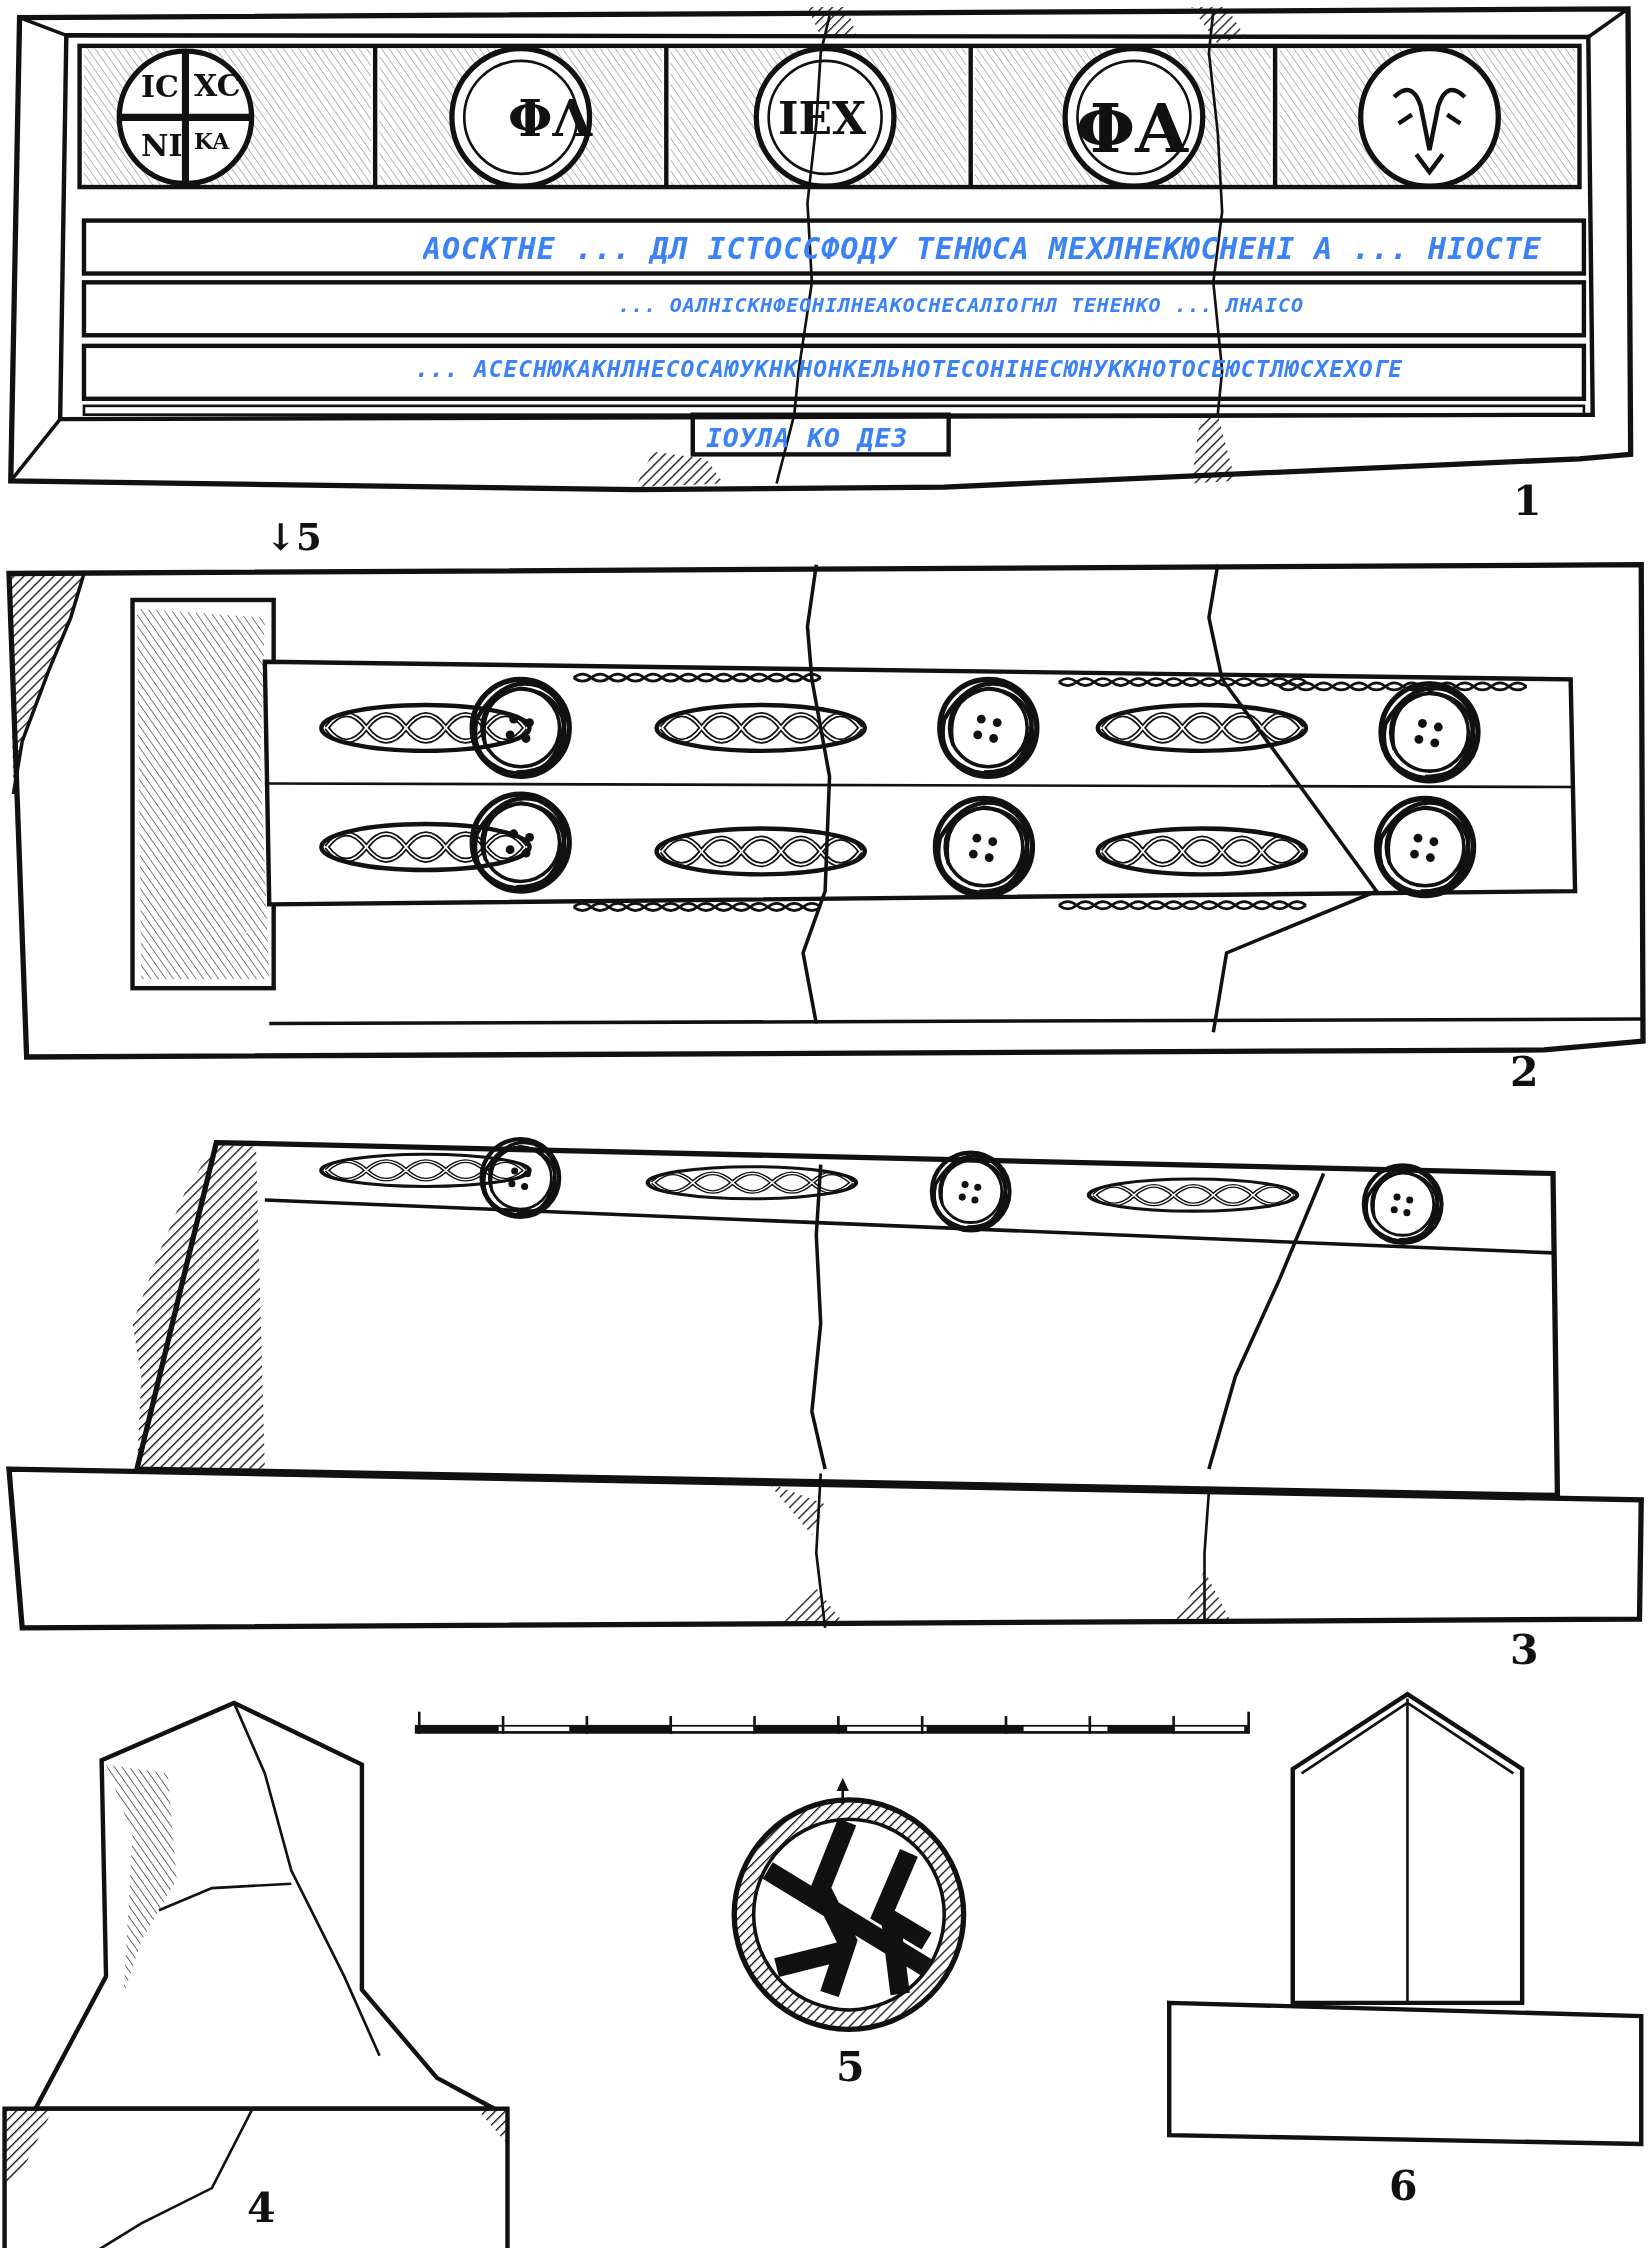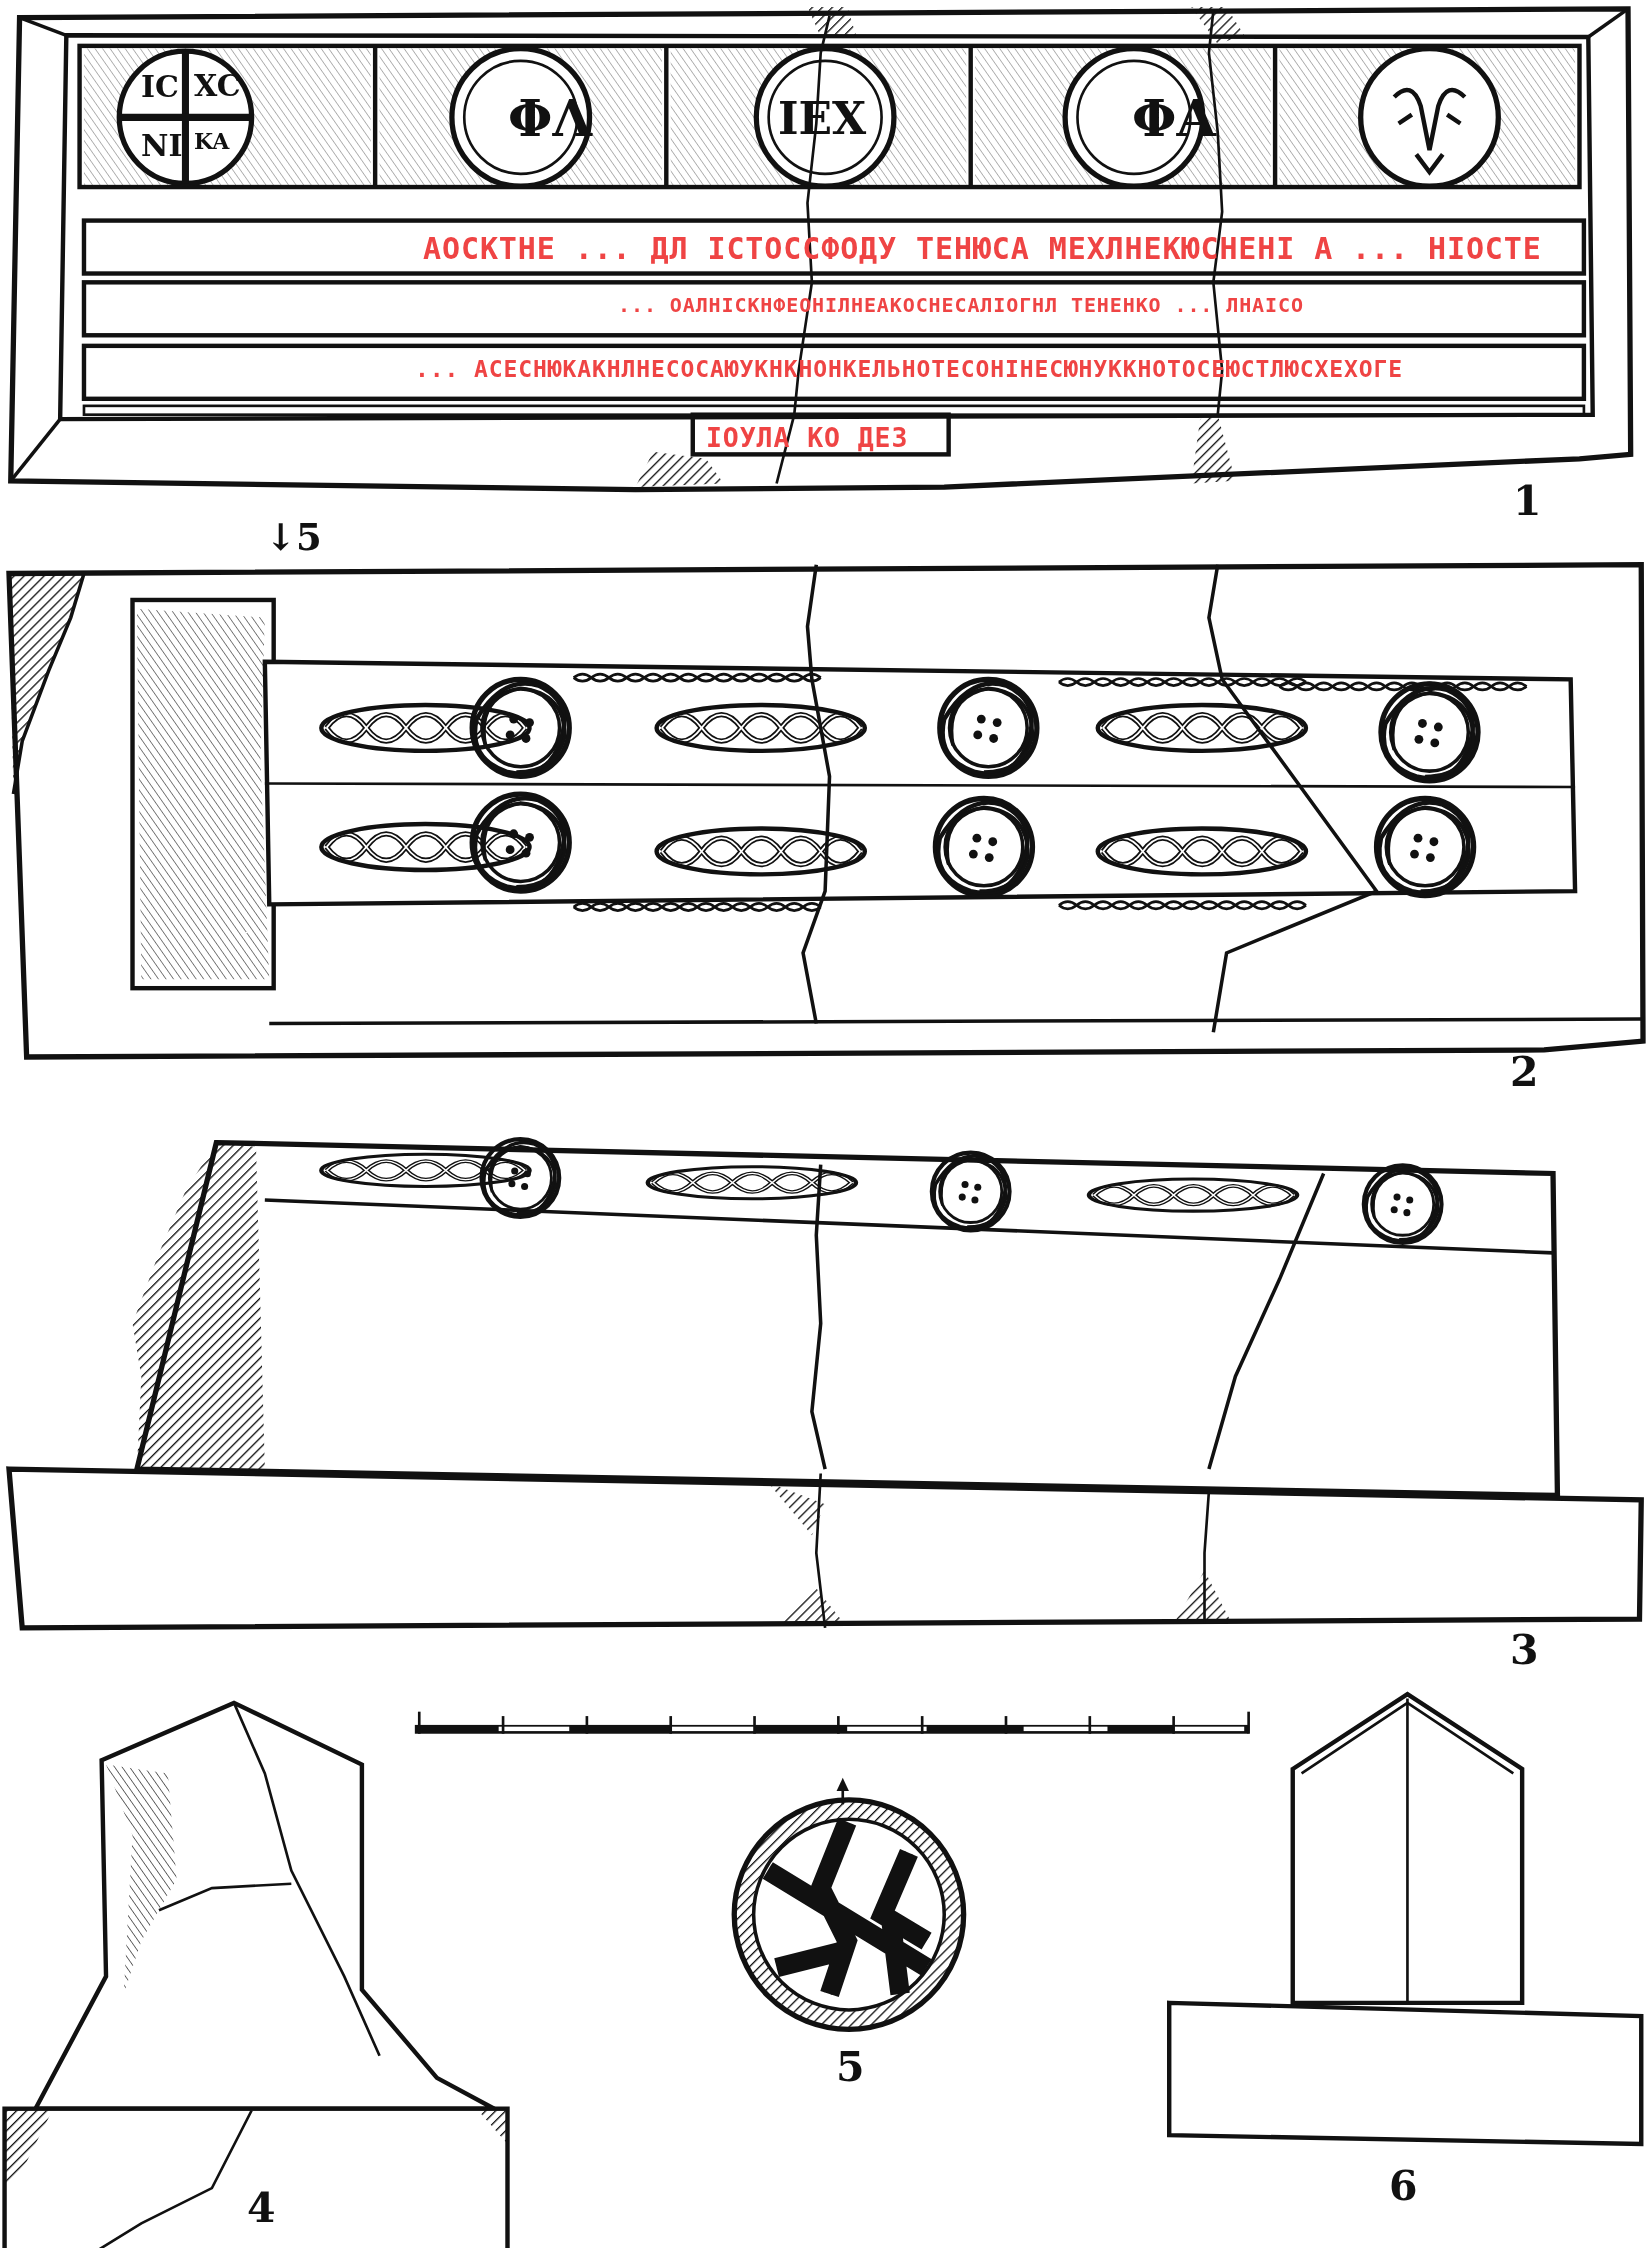--- a/index.html
+++ b/index.html
@@ -1,19 +1,19 @@
 <!DOCTYPE html>
 <html style="font-size:14px"><head>
 <meta charset="utf-8">
 <style>
   html,body{margin:0;padding:0;background:#fff;}
   body{width:1652px;height:2249px;position:relative;overflow:hidden;font-family:"DejaVu Serif",serif;color:#111;}
   svg{position:absolute;left:0;top:0;}
   .lbl{position:absolute;font-family:"DejaVu Serif",serif;font-weight:bold;font-size:41px;color:#111;line-height:1;}
-  .inscr{position:absolute;font-family:"DejaVu Sans Mono",monospace;font-weight:bold;color:#ef4444;white-space:nowrap;overflow:hidden;letter-spacing:0.9px;}
+  .inscr{position:absolute;font-family:"DejaVu Sans Mono",monospace;font-weight:bold;color:#3b82f6;white-space:nowrap;overflow:hidden;letter-spacing:0.9px;font-style:italic;}
   .mono{position:absolute;font-family:"DejaVu Serif",serif;font-weight:bold;color:#111;}
 </style>
 </head>
 <body>
 
 <svg width="1652" height="2249" viewBox="0 0 1872 2549" xmlns="http://www.w3.org/2000/svg">
   <defs>
     <pattern id="hatch" width="8" height="8" patternUnits="userSpaceOnUse" patternTransform="rotate(45)">
       <line x1="0" y1="0" x2="0" y2="8" stroke="#111" stroke-width="3"></line>
     </pattern>
@@ -205,21 +205,21 @@
     <path d="M1325,2270 L1860,2285 L1860,2430 L1325,2420 Z" fill="#fff" stroke="#111" stroke-width="5"></path>
   </g>
 </svg>
 
 <div class="mono" style="left:141px;top:69px;font-size:30px;">IC</div>
 <div class="mono" style="left:194px;top:68px;font-size:30px;">XC</div>
 <div class="mono" style="left:141px;top:128px;font-size:30px;text-align:center;">NI</div>
 <div class="mono" style="left:194px;top:128px;font-size:22px;">KA</div>
 <div class="mono" style="left:508px;top:88px;font-size:51px;">ΦΛ</div>
 <div class="mono" style="left:778px;top:93px;font-size:44px;">IEX</div>
-<div class="mono" style="left:1132px;top:88px;font-size:51px;">ΦΑ</div>
+<div class="mono" style="left:1076px;top:88px;font-size:68px;">ΦΑ</div>
 
 <div class="inscr" style="left:423px;top:231px;width:1156px;font-size:30px;">АОСКТНЕ ... ДЛ ІСТОССФОДУ ТЕНЮСА МЕХЛНЕКЮСНЕНІ А ... НІОСТЕ</div>
 <div class="inscr" style="left:618px;top:293px;width:962px;font-size:20px;">... ОАЛНІСКНФЕОНІЛНЕАКОСНЕСАЛІОГНЛ ТЕНЕНКО ... ЛНАІСО</div>
 <div class="inscr" style="left:415px;top:356px;width:1165px;font-size:23px;">... АСЕСНЮКАКНЛНЕСОСАЮУКНКНОНКЕЛЬНОТЕСОНІНЕСЮНУККНОТОСЕЮСТЛЮСХЕХОГЕ</div>
 <div class="inscr" style="left:706px;top:422px;width:238px;font-size:26.5px;">ІОУЛА КО ДЕЗ</div>
 
 <div class="lbl" style="left:1513px;top:481px;">1</div>
 <div class="lbl" style="left:265px;top:519px;font-size:37px;">↓5</div>
 <div class="lbl" style="left:1510px;top:1052px;">2</div>
 <div class="lbl" style="left:1510px;top:1630px;">3</div>

